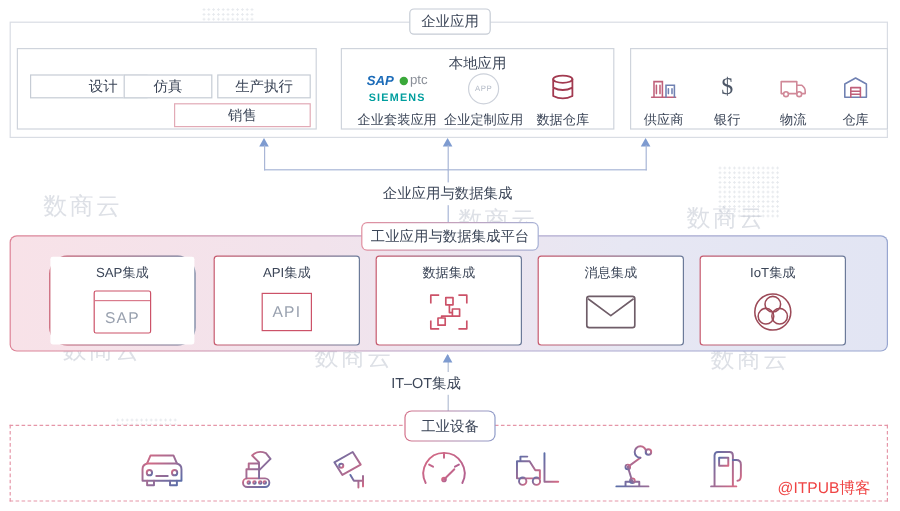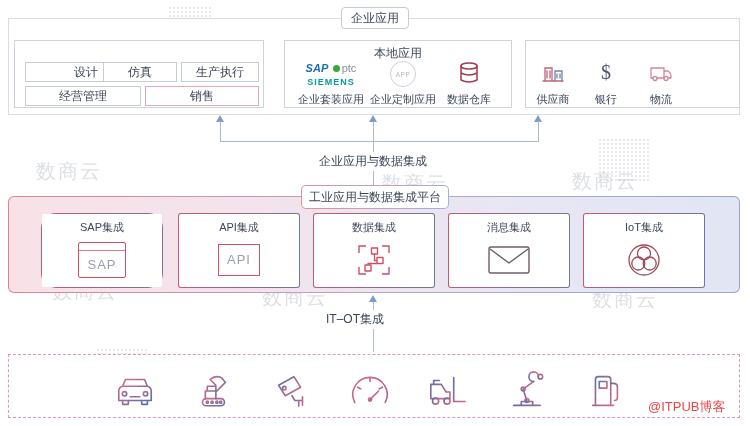--- a/index.html
+++ b/index.html
@@ -91,23 +91,20 @@
   <div class="abs section" style="left:14px;top:40px;width:250px;height:68px;">
     <div class="chip" style="left:10px;top:21px;width:72px;padding-left:24px;">
         <span>设计</span>
       </div>
     <div class="chip" style="left:88px;top:21px;width:72px;">
         <span>仿真</span>
       </div>
     <div class="chip" style="left:166px;top:21px;width:76px;">
         <span>生产执行</span>
       </div>
-    <div class="chip" style="left:10px;top:45px;width:114px;">
-        <span>经营管理</span>
-      </div>
     <div class="chip pink" style="left:130px;top:45px;width:112px;">
         <span>销售</span>
       </div>
   </div>
 
   <div class="abs section" style="left:284px;top:40px;width:228px;height:68px;">
     <div class="sec-title">本地应用</div>
     <div class="col" style="left:4px;width:84px;">
       <div style="text-align:center;line-height:11px;">
         <span class="logo-sap">SAP</span>
@@ -153,20 +150,29 @@
     <div class="col" style="left:110px;width:50px;">
       <svg width="24" height="24" viewBox="0 0 24 24">
         <g fill="none" stroke="#d08898" stroke-width="1.3" stroke-linecap="round" stroke-linejoin="round">
           <path d="M2 7 H15 V17 H8 M2 7 V17 H4 M15 10 H19 Q22 12 22 15 V17 H19"></path>
           <circle cx="6" cy="17.5" r="2"></circle>
             <circle cx="17" cy="17.5" r="2"></circle>
         </g>
       </svg>
       <span class="lbl">物流</span>
     </div>
+    <div class="col" style="left:162px;width:50px;">
+      <svg width="24" height="24" viewBox="0 0 24 24">
+        <g fill="none" stroke-width="1.3" stroke-linecap="round" stroke-linejoin="round">
+          <path stroke="#7081b2" d="M3 20 V9 L12 4 L21 9 V20 H3"></path>
+          <path stroke="#c0607a" d="M8 20 V12 H16 V20 M8 15 H16 M8 17.5 H16"></path>
+        </g>
+      </svg>
+      <span class="lbl">仓库</span>
+    </div>
   </div>
 
   <div class="abs arrow-up" style="left:216px;top:115px;"></div>
   <div class="abs arrow-up" style="left:369px;top:115px;"></div>
   <div class="abs arrow-up" style="left:534px;top:115px;"></div>
   <div class="abs vline" style="left:220px;top:121px;height:21px;"></div>
   <div class="abs vline" style="left:373px;top:121px;height:21px;"></div>
   <div class="abs vline" style="left:538px;top:121px;height:21px;"></div>
   <div class="abs hline" style="left:220px;top:141px;width:319px;"></div>
   <div class="abs vline" style="left:373px;top:141px;height:45px;"></div>
@@ -244,20 +250,25 @@
         </svg>
       </div>
     </div>
   </div>
 
   <div class="abs vline" style="left:373px;top:296px;height:56px;background:#b4bfd4;"></div>
   <div class="abs arrow-up" style="left:369px;top:295px;"></div>
   <div class="abs flow-label" style="left:312px;top:310px;width:86px;z-index:4;">IT–OT集成</div>
 
   <div class="abs bottom-outer"></div>
+  <div class="abs gwrap dev-box-wrap">
+    <div class="ginner">
+        <span>工业设备</span>
+      </div>
+  </div>
 
   <div class="abs devices-row">
     <svg width="46" height="42" viewBox="0 0 48 44">
       <defs>
           <linearGradient id="g1" x1="0" y1="0" x2="1" y2="1">
         <stop offset="0" stop-color="#d66a84"></stop>
             <stop offset="1" stop-color="#5c6ea8"></stop>
           </linearGradient>
         </defs>
       <g fill="none" stroke="url(#g1)" stroke-width="1.7" stroke-linecap="round" stroke-linejoin="round">

